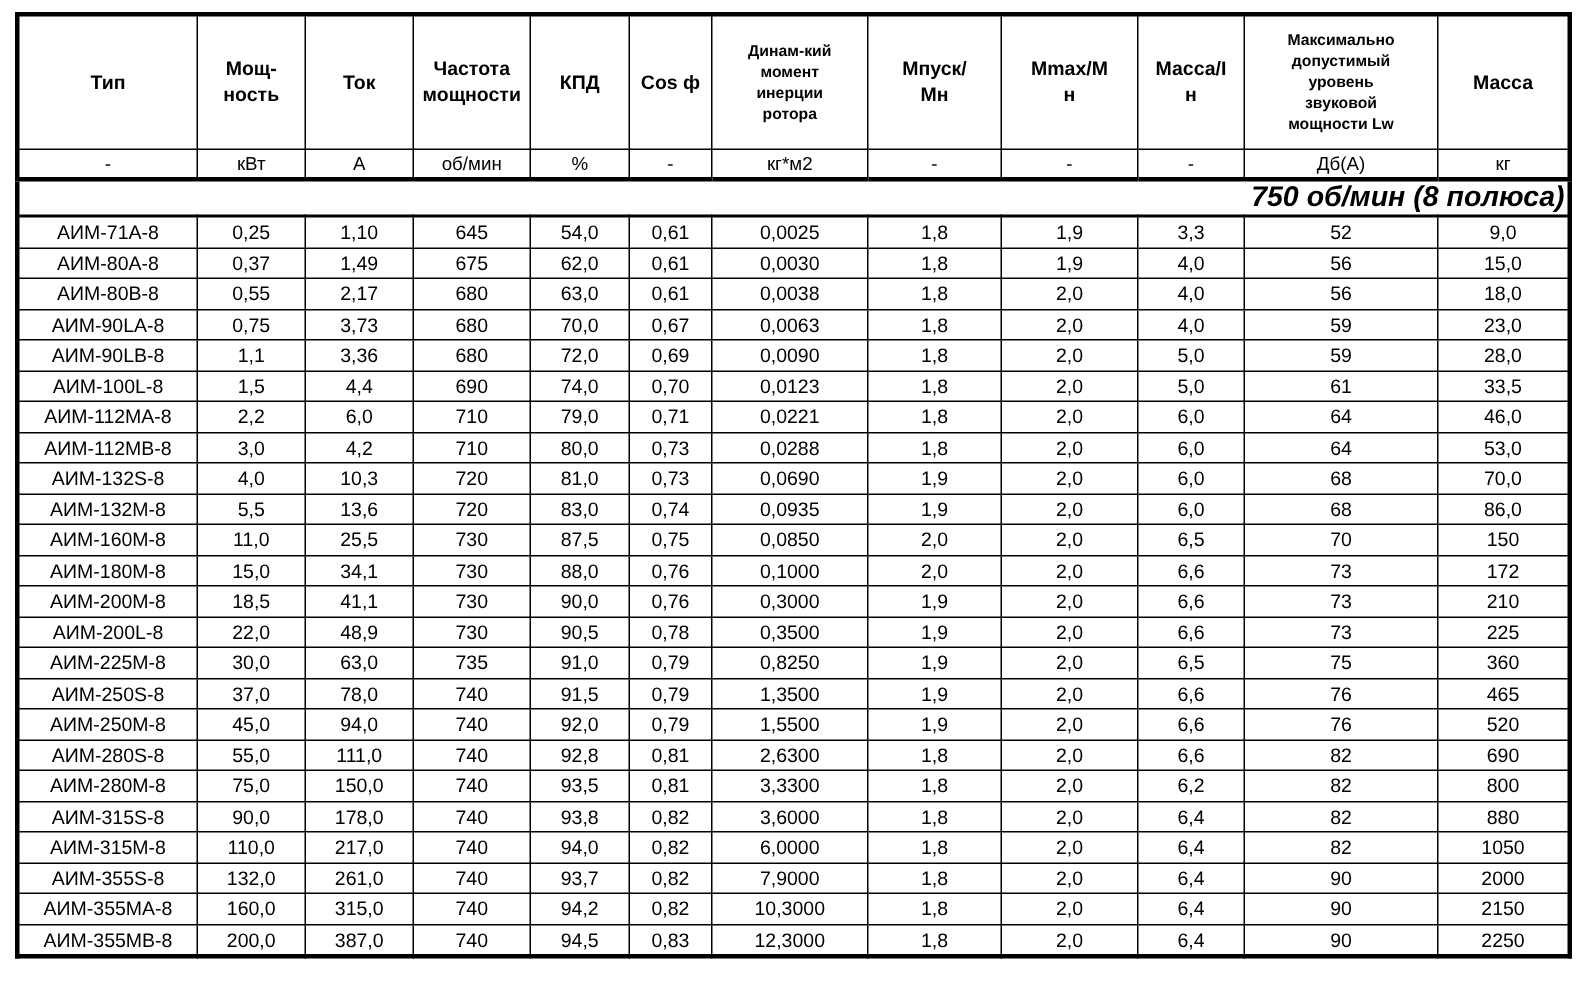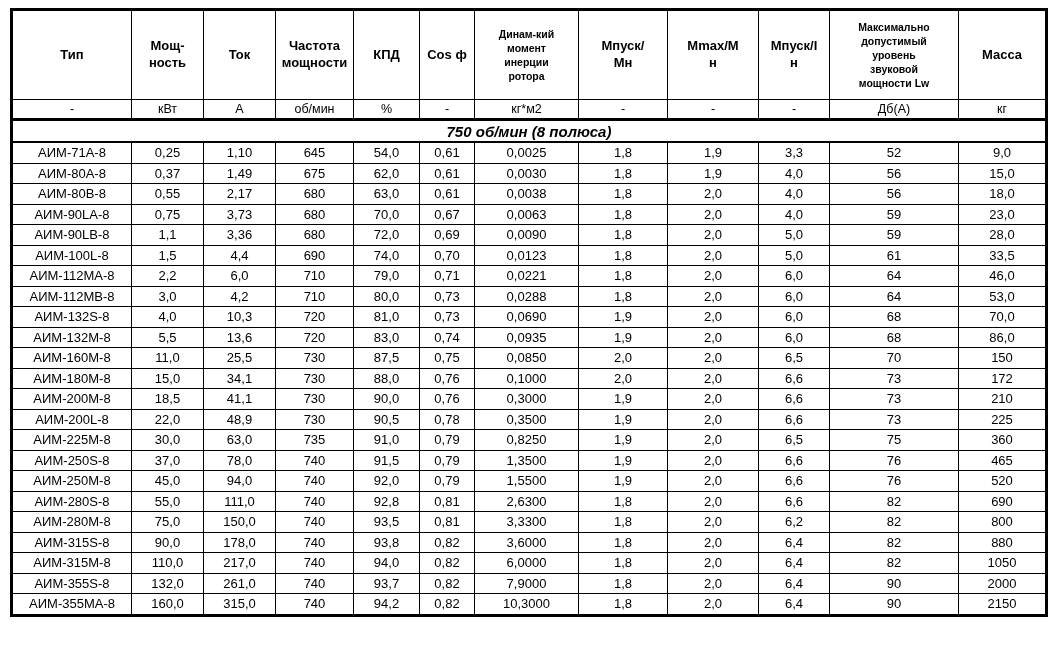--- a/index.html
+++ b/index.html
@@ -40,22 +40,23 @@
   }
   tr.units td {
     height: 18px;
     font-size: 12.5px;
     border-bottom: 3px solid #000000;
   }
   tr.section td {
     height: 20px;
     font-weight: bold;
     font-style: italic;
-    font-size: 15px;
+    font-size: 19px;
     border-bottom: 2px solid #000000;
+    text-align: right;
   }
   tbody.data td {
     height: 19.5px;
     font-size: 13px;
   }
 </style>
 </head>
 <body>
 
 <table class="spec">
@@ -84,21 +85,21 @@
       <th>КПД</th>
       <th>Cos ф</th>
       <th class="small">Динам-кий
 момент
 инерции
 ротора</th>
       <th>Мпуск/
 Мн</th>
       <th>Mmax/M
 н</th>
-      <th>Мпуск/I
+      <th>Масса/I
 н</th>
       <th class="small">Максимально
 допустимый
 уровень
 звуковой
 мощности Lw</th>
       <th>Масса</th>
     </tr>
     <tr class="units">
       <td>-</td>
@@ -434,14 +435,28 @@
         <td>740</td>
         <td>94,2</td>
         <td>0,82</td>
         <td>10,3000</td>
         <td>1,8</td>
         <td>2,0</td>
         <td>6,4</td>
         <td>90</td>
         <td>2150</td>
       </tr>
+      <tr>
+        <td>АИМ-355МВ-8</td>
+        <td>200,0</td>
+        <td>387,0</td>
+        <td>740</td>
+        <td>94,5</td>
+        <td>0,83</td>
+        <td>12,3000</td>
+        <td>1,8</td>
+        <td>2,0</td>
+        <td>6,4</td>
+        <td>90</td>
+        <td>2250</td>
+      </tr>
     </tbody>
 </table>
 
 </body></html>

